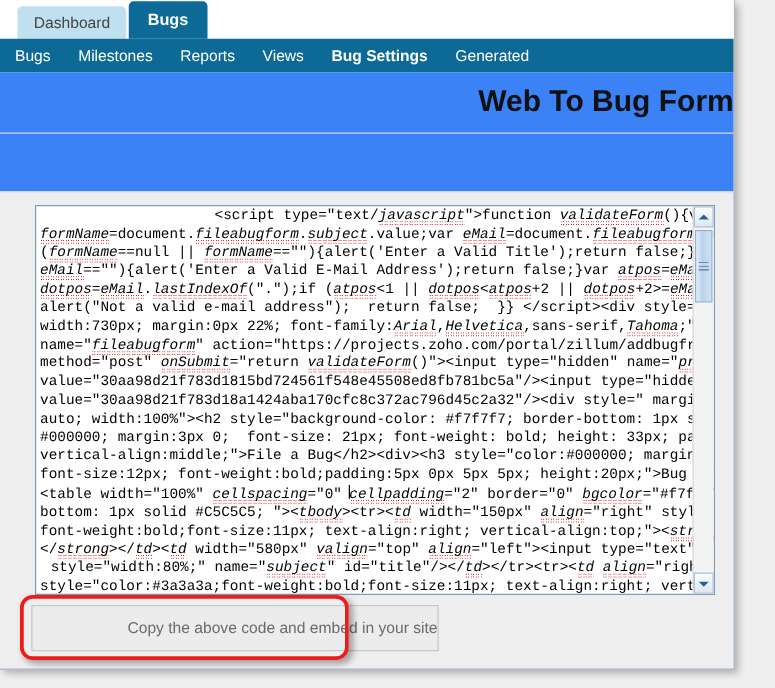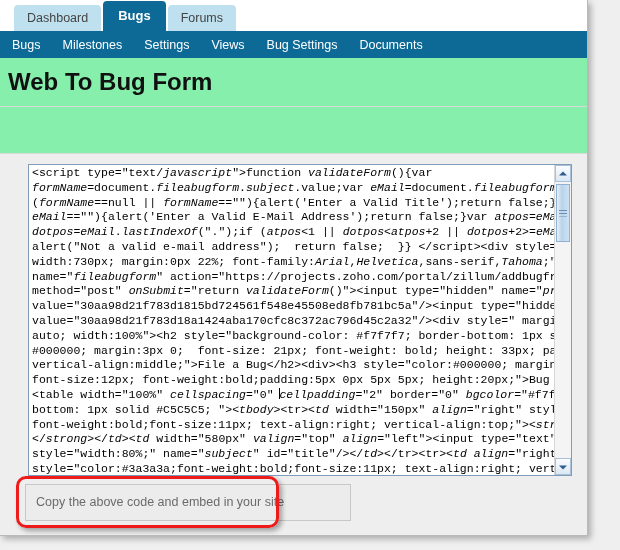--- a/index.html
+++ b/index.html
@@ -83,42 +83,43 @@
   .subnav-item {
     color: #ffffff;
     font-size: 12.5px;
     margin-right: 22px;
     white-space: nowrap;
     cursor: pointer;
     position: relative;
     user-select: none;
   }
   .subnav-item.active {
-    font-weight: normal;
+    font-weight: bold;
   }
   .subnav-pointer {
     position: absolute;
     left: 50%;
     transform: translateX(-50%);
     bottom: -13px;
     width: 0;
     height: 0;
     border-left: 6px solid transparent;
     border-right: 6px solid transparent;
     border-bottom: 6px solid #ffffff;
   }
 
   
   .content {
     position: absolute;
     left: 0;
     top: 58px;
     right: 0;
     bottom: 0;
-    background: #86efac;
+    background: #3b82f6;
+    text-align: right;
   }
 
   .page-title {
     font-size: 24px;
     font-weight: bold;
     color: #111111;
     padding: 10px 0 10px 8px;
     margin: 0;
     letter-spacing: 0px;
   }
@@ -294,34 +295,33 @@
 </style>
 </head>
 <body>
 
 <div class="page-panel">
 
   <div class="tabstrip">
     <div class="tabstrip-inner">
       <div class="tab">Dashboard</div>
       <div class="tab active">Bugs</div>
-      <div class="tab">Forums</div>
     </div>
   </div>
 
   <div class="subnav">
     <div class="subnav-item">Bugs</div>
     <div class="subnav-item">Milestones</div>
-    <div class="subnav-item">Settings</div>
+    <div class="subnav-item">Reports</div>
     <div class="subnav-item">Views</div>
     <div class="subnav-item active">
       <span>Bug Settings</span>
       <span class="subnav-pointer"></span>
     </div>
-    <div class="subnav-item">Documents</div>
+    <div class="subnav-item">Generated</div>
   </div>
 
   <div class="content">
 
     <h1 class="page-title">Web To Bug Form</h1>
     <div class="title-rule"></div>
 
 
     <div class="form-area">
 

